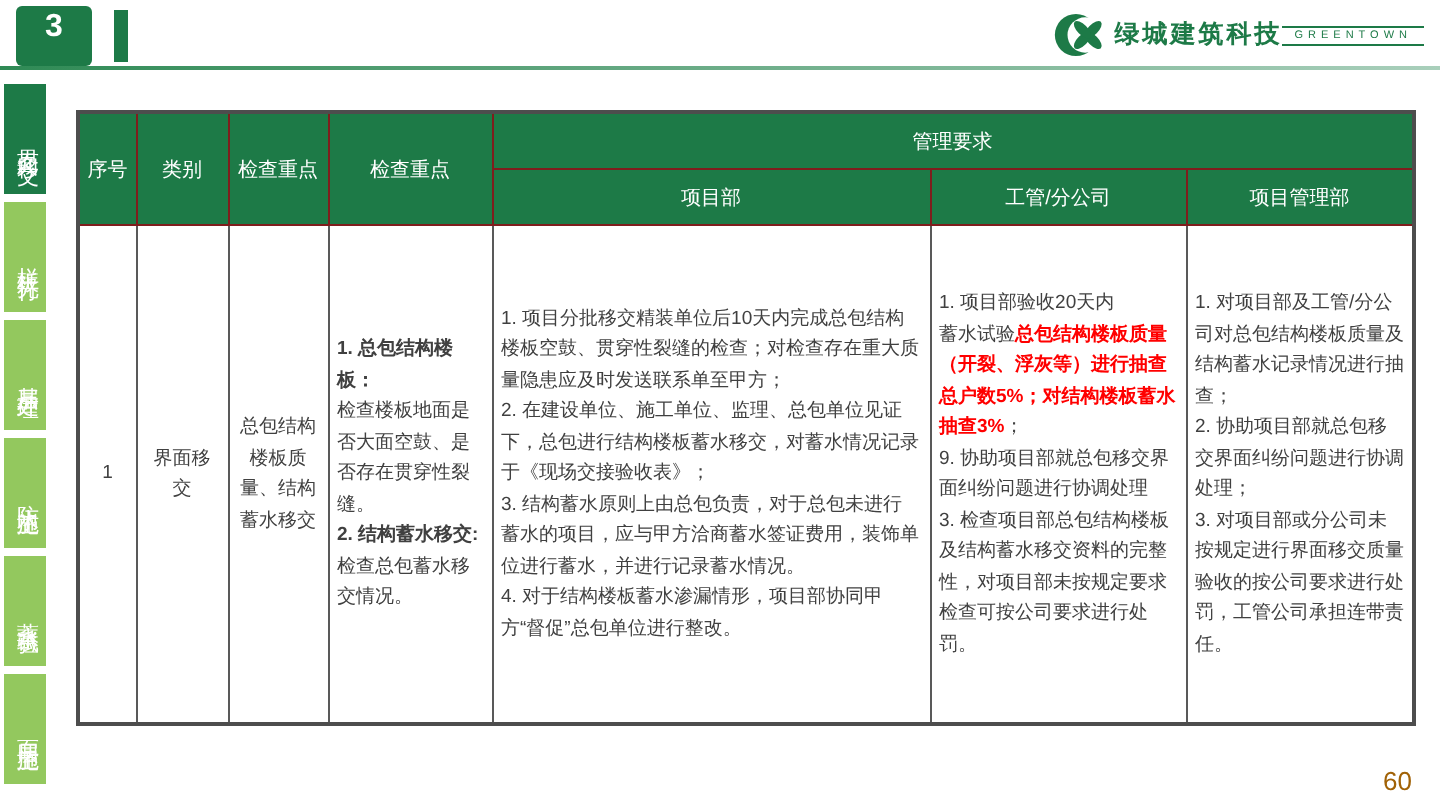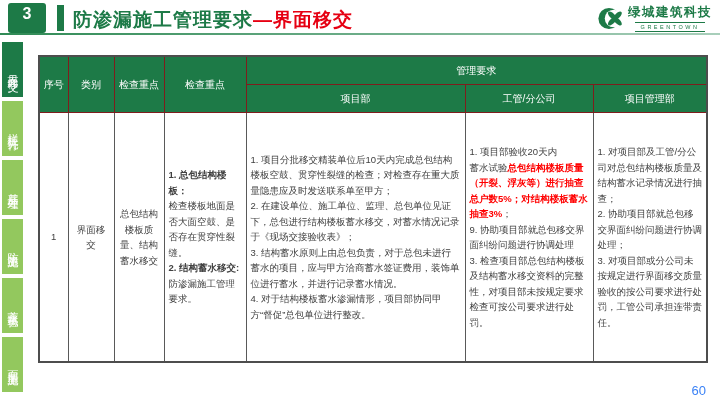--- a/index.html
+++ b/index.html
@@ -9,21 +9,21 @@
   .part-badge{position:absolute;left:8px;top:3px;width:38px;height:30px;background:var(--green-dark,#1d7a47);
               border-radius:3px;color:#fff;text-align:center;line-height:1;}
   .part-badge .num{font-size:16px;font-weight:700;margin-top:3px;}
   .part-badge .lbl{font-size:8px;margin-top:18px;}
   .accent-bar{position:absolute;left:57px;top:5px;width:7px;height:26px;background:var(--green-dark,#1d7a47);}
   .title{position:absolute;left:73px;top:7px;font-size:19px;font-weight:700;letter-spacing:1px;white-space:nowrap;}
   .title .main{color:var(--green-dark,#1d7a47);}
   .title .hl{color:var(--red-accent,#e60012);}
   .logo{position:absolute;right:8px;top:4px;display:flex;align-items:center;gap:3px;}
   .logo svg{width:27px;height:27px;display:block;}
-  .logo-texts{display:flex;flex-direction:column;align-items:center;}
+  .logo-texts{display:flex;flex-direction:row;align-items:center;}
   .logo-cn{font-size:12.5px;font-weight:700;color:var(--green-dark,#1d7a47);letter-spacing:1.5px;white-space:nowrap;}
   .logo-en{font-size:5.5px;color:var(--green-dark,#1d7a47);letter-spacing:2.5px;margin-top:1px;
            border-top:1px solid var(--green-dark,#1d7a47);border-bottom:1px solid var(--green-dark,#1d7a47);
            padding:1px 6px;}
   .header-line{position:absolute;left:0;top:33px;width:720px;height:2px;
                background:linear-gradient(to right,#2f8a55,#a9cfbb);}
   
   .sidebar{position:absolute;left:2px;top:42px;width:21px;display:flex;flex-direction:column;gap:4px;}
   .side-item{height:55px;background:var(--green-light,#93c85e);color:#fff;cursor:pointer;
              writing-mode:vertical-rl;text-orientation:upright;font-size:11px;letter-spacing:2px;
@@ -37,35 +37,32 @@
   td{border:1px solid var(--border-dark,#595959);font-size:9.5px;line-height:15.5px;
      color:var(--text-dark,#404040);vertical-align:middle;padding:3px 4px;}
   table{border:2px solid #4d4d4d;}
   tr.hdr1 th{height:25px;}
   tr.hdr2 th{height:25px;}
   tr.body td{height:242px;}
   td.center{text-align:center;}
   td .b{font-weight:700;}
   td .r{color:var(--red-text,#ff0000);}
   
-  .page-num{position:absolute;right:14px;bottom:7px;font-size:13px;color:#3b82f6;text-align:right;}
+  .page-num{position:absolute;right:14px;bottom:7px;font-size:13px;color:#a16207;text-align:right;}
 </style>
 </head>
 <body>
 
 <div class="slide">
 
   <div class="part-badge">
     <div class="num">3</div>
     <div class="lbl">Part</div>
   </div>
   <div class="accent-bar"></div>
-  <div class="title">
-    <span class="main">防渗漏施工管理要求</span><span class="hl">—界面移交</span>
-  </div>
   <div class="logo">
     <svg viewBox="0 0 32 32">
       <circle cx="13" cy="16" r="12.5" fill="#1d7a47"></circle>
       <circle cx="18.5" cy="16" r="10.5" fill="#ffffff"></circle>
       <g fill="#1d7a47" transform="translate(20,16)">
         <ellipse rx="3" ry="6.5" transform="rotate(45) translate(0,-4.5)"></ellipse>
         <ellipse rx="3" ry="6.5" transform="rotate(135) translate(0,-4.5)"></ellipse>
         <ellipse rx="3" ry="6.5" transform="rotate(225) translate(0,-4.5)"></ellipse>
         <ellipse rx="3" ry="6.5" transform="rotate(315) translate(0,-4.5)"></ellipse>
       </g>
@@ -107,21 +104,21 @@
       </tr>
       <tr class="hdr2">
         <th>项目部</th>
         <th>工管/分公司</th>
         <th>项目管理部</th>
       </tr>
       <tr class="body">
         <td class="center">1</td>
         <td class="center">界面移交</td>
         <td class="center">总包结构楼板质量、结构蓄水移交</td>
-        <td><span class="b">1. 总包结构楼板：</span><br><span>检查楼板地面是否大面空鼓、是否存在贯穿性裂缝。</span><br><span class="b">2. 结构蓄水移交:</span><br><span>防渗漏施工管理要求。</span></td>
+        <td><span class="b">1. 总包结构楼板：</span><br><span>检查楼板地面是否大面空鼓、是否存在贯穿性裂缝。</span><br><span class="b">2. 结构蓄水移交:</span><br><span>检查总包蓄水移交情况。</span></td>
         <td><span>1. 项目分批移交精装单位后10天内完成总包结构楼板空鼓、贯穿性裂缝的检查；对检查存在重大质量隐患应及时发送联系单至甲方；</span><br><span>2. 在建设单位、施工单位、监理、总包单位见证下，总包进行结构楼板蓄水移交，对蓄水情况记录于《现场交接验收表》；</span><br><span>3. 结构蓄水原则上由总包负责，对于总包未进行蓄水的项目，应与甲方洽商蓄水签证费用，装饰单位进行蓄水，并进行记录蓄水情况。</span><br><span>4. 对于结构楼板蓄水渗漏情形，项目部协同甲方“督促”总包单位进行整改。</span></td>
         <td><span>1. 项目部验收20天内</span><br><span>蓄水试验</span><span class="b r">总包结构楼板质量（开裂、浮灰等）进行抽查总户数5%；</span><span class="b r">对结构楼板蓄水抽查3%</span><span>；</span><br><span>9. 协助项目部就总包移交界面纠纷问题进行协调处理</span><br><span>3. 检查项目部总包结构楼板及结构蓄水移交资料的完整性，对项目部未按规定要求检查可按公司要求进行处罚。</span></td>
         <td><span>1. 对项目部及工管/分公司对总包结构楼板质量及结构蓄水记录情况进行抽查；</span><br><span>2. 协助项目部就总包移交界面纠纷问题进行协调处理；</span><br><span>3. 对项目部或分公司未按规定进行界面移交质量验收的按公司要求进行处罚，工管公司承担连带责任。</span></td>
       </tr>
     </tbody>
       </table>
   </div>
 
   <div class="page-num">60</div>
 </div>

